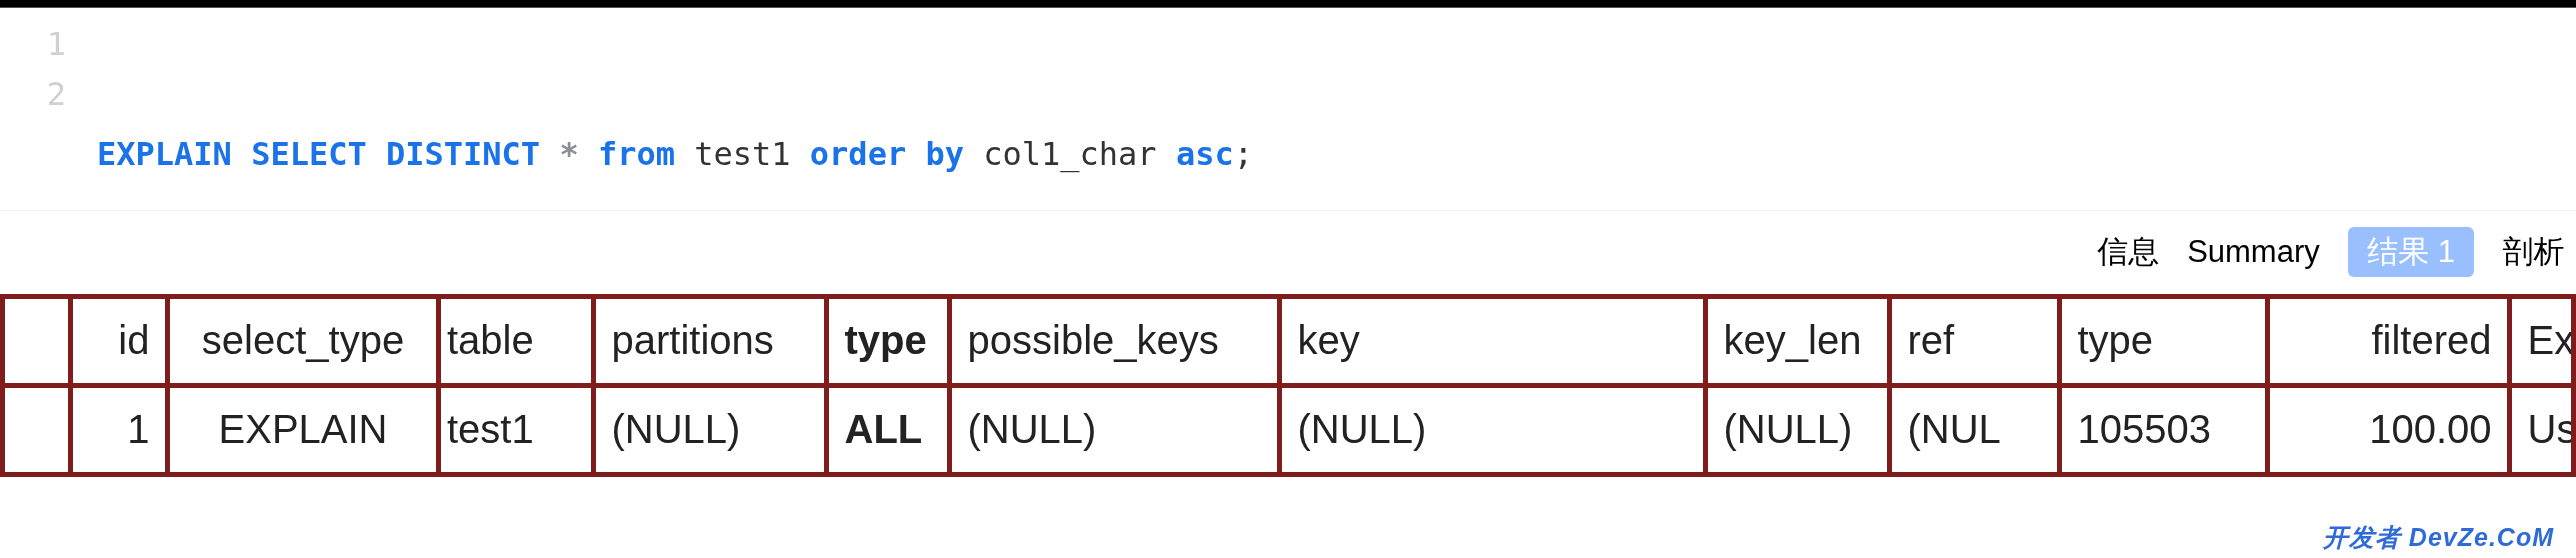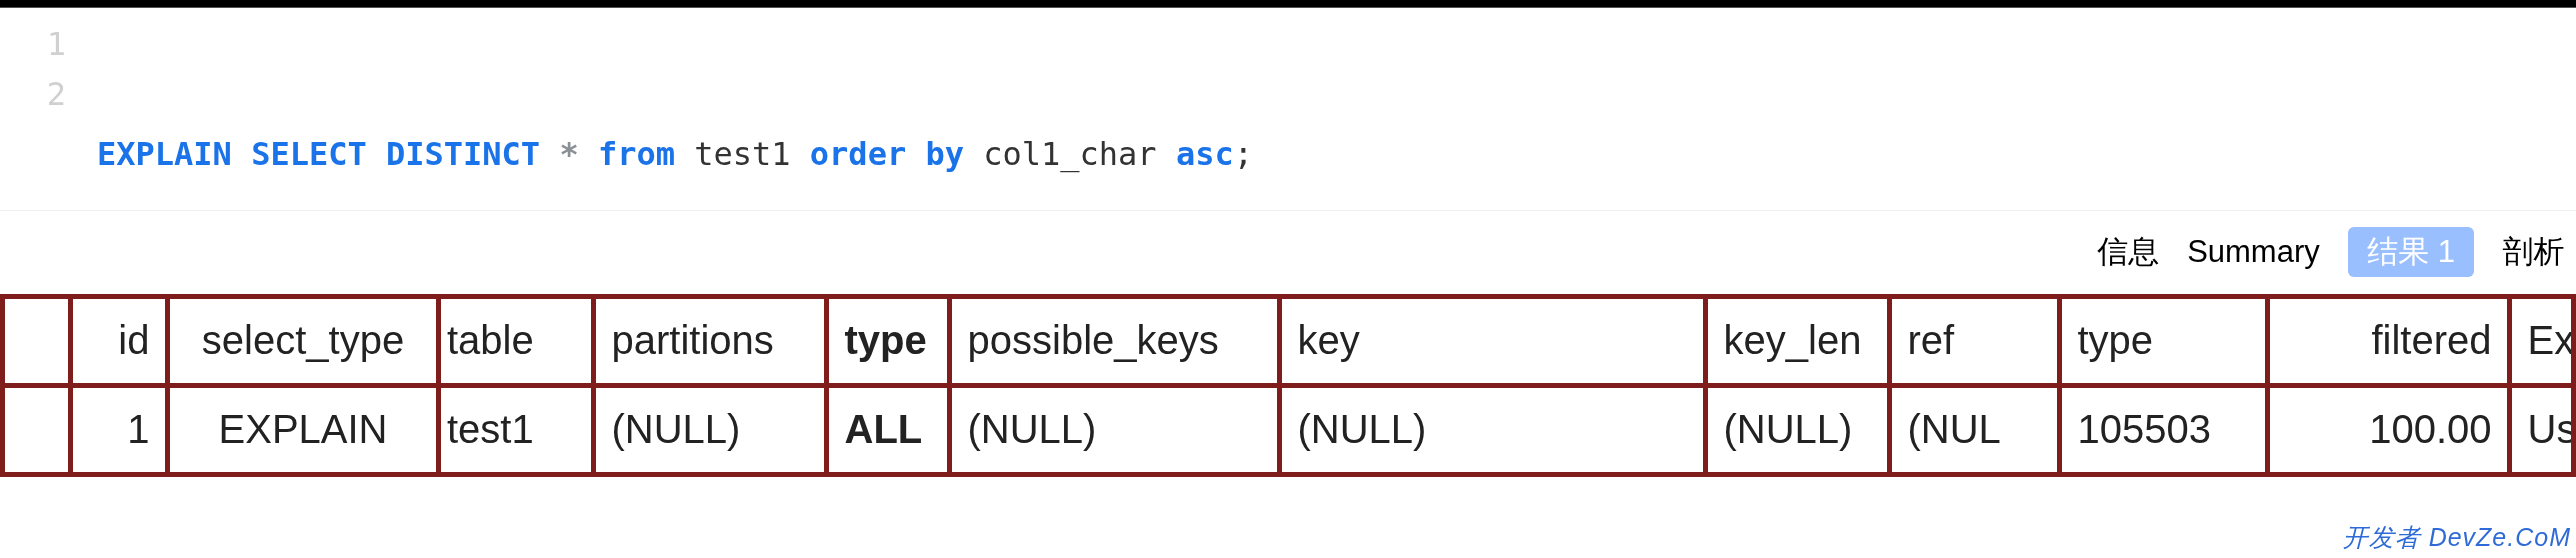--- a/index.html
+++ b/index.html
@@ -124,24 +124,24 @@
     .results-table td.col-filtered { }
     .results-table .col-extra { width: auto; }
     .null-val {
       color: #c0c0c0;
     }
     .results-table tbody tr {
       border-bottom: 5.8px solid #2a2a2a;
     }
     .watermark {
       position: absolute;
-      right: 5px;
+      right: 22px;
       bottom: 3.9px;
       font-size: 25px;
-      font-weight: 400;
+      font-weight: 700;
       color: #2f6bd6;
       letter-spacing: 1px;
       font-style: italic;
       margin-left: 44px;
     }
   </style>
 </head>
 <body>
 
 <div class="top-border"></div>

